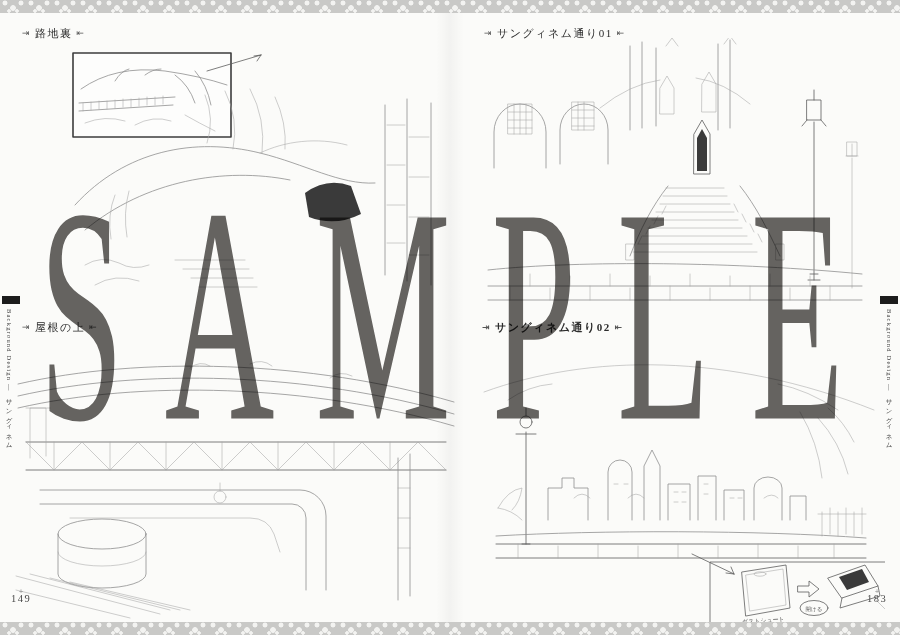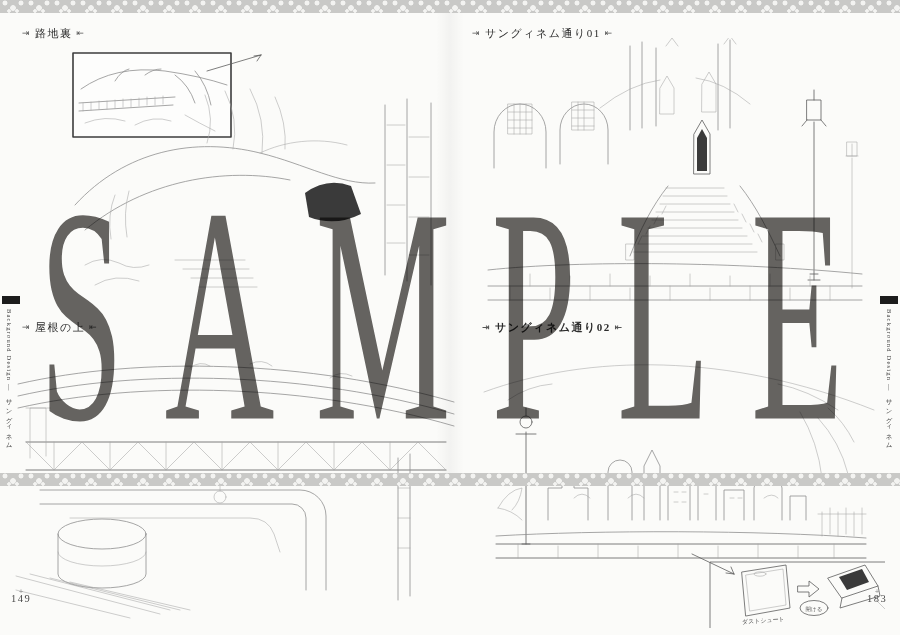--- a/index.html
+++ b/index.html
@@ -1,18 +1,18 @@
 <!DOCTYPE html>
 <html><head>
 <meta charset="utf-8">
 <style>
   html,body{margin:0;padding:0;}
   body{width:900px;height:635px;overflow:hidden;background:#fbfbf9;
        font-family:"Liberation Serif","DejaVu Serif",serif;}
-  #page{position:relative;width:900px;height:486px;background:#fbfbf9;}
+  #page{position:relative;width:900px;height:635px;background:#fbfbf9;}
   
   #page .spine{position:absolute;left:436px;top:0;width:28px;height:100%;
      background:linear-gradient(90deg,rgba(0,0,0,0) 0%,rgba(0,0,0,.035) 50%,rgba(0,0,0,0) 100%);
      z-index:1;}
   
   .lace{position:absolute;left:0;width:900px;height:13px;background:#c9c9c7;z-index:7;}
   .lace::before{content:"";position:absolute;left:0;top:0;right:0;bottom:0;
      background-image:
        radial-gradient(circle at 5px 3px,  #f3f3f1 2.1px, rgba(0,0,0,0) 2.8px),
        radial-gradient(circle at 13px 8px, #f3f3f1 2.5px, rgba(0,0,0,0) 3.2px),
@@ -56,21 +56,21 @@
 <div id="page">
 
   <div class="spine"></div>
 
   <div class="lace top"></div>
   <div class="lace bottom"></div>
 
   <div class="plate-label" style="left:18px;top:26px;">
     <span class="arr">⇥</span><span>路地裏</span><span class="arr">⇤</span>
   </div>
-  <div class="plate-label" style="left:468px;top:26px;">
+  <div class="plate-label" style="left:480px;top:26px;">
     <span class="arr">⇥</span><span>サングィネム通り01</span><span class="arr">⇤</span>
   </div>
   <div class="plate-label" style="left:18px;top:320px;">
     <span class="arr">⇥</span><span>屋根の上</span><span class="arr">⇤</span>
   </div>
   <div class="plate-label" style="left:478px;top:320px;font-weight:bold;">
     <span class="arr">⇥</span><span>サングィネム通り02</span><span class="arr">⇤</span>
   </div>
 
   <svg class="sk" style="left:55px;top:45px;" width="400" height="265" viewBox="0 0 400 265">

